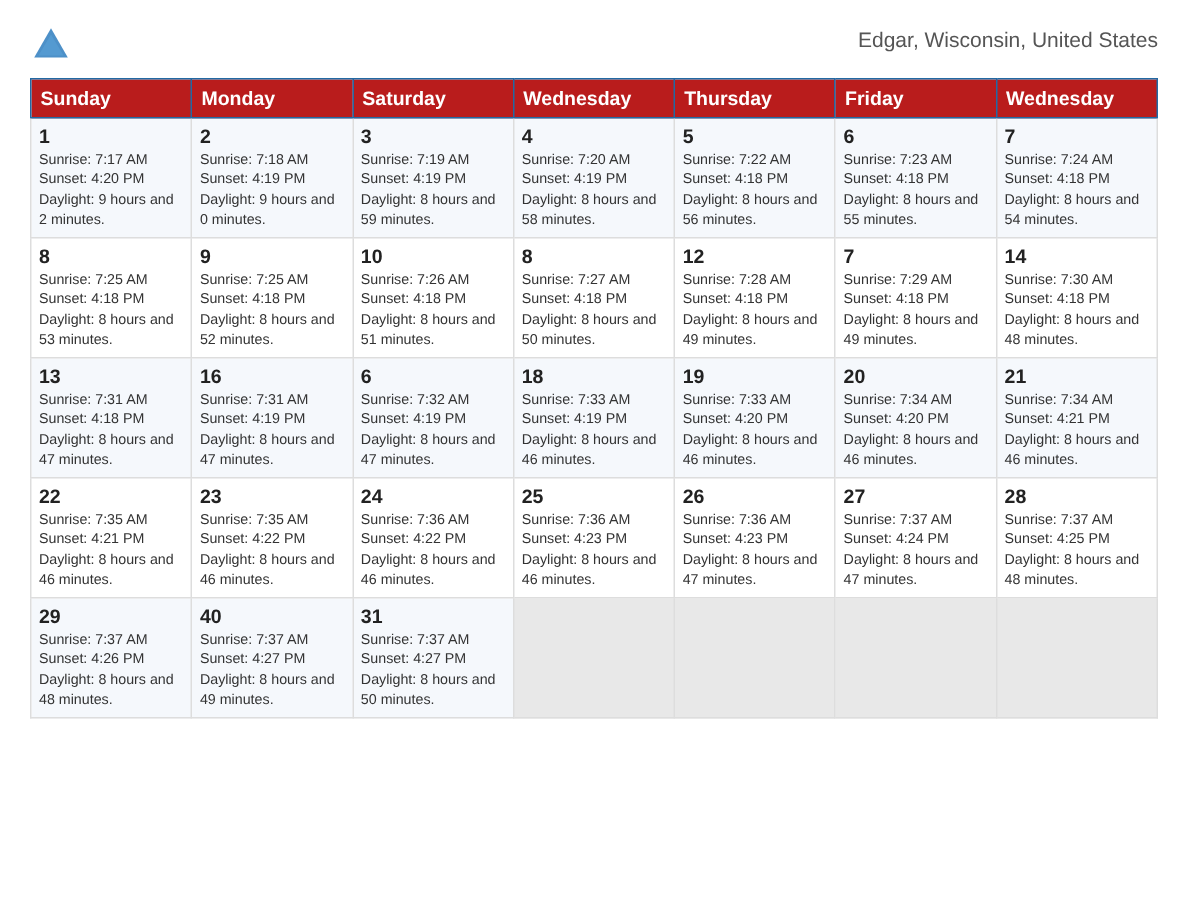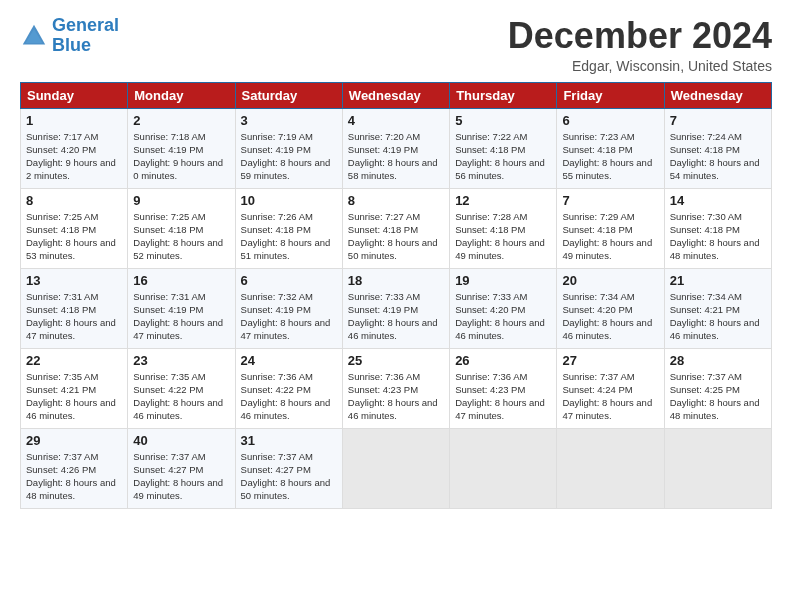--- a/index.html
+++ b/index.html
@@ -97,29 +97,22 @@
 </head>
 <body>
 
 <div class="container">
   <div class="header-row">
     <div class="logo">
       <svg class="logo-icon" viewBox="0 0 40 40" xmlns="http://www.w3.org/2000/svg">
         <polygon points="20,4 36,32 4,32" fill="#2e7dbe" opacity="0.85"></polygon>
         <polygon points="20,10 32,30 8,30" fill="#5ba3d9" opacity="0.5"></polygon>
       </svg>
-      <div>
-        <div class="logo-text">
-          <span>General</span><br>
-          <span style="color:#2e7dbe;">Blue</span>
-        </div>
-      </div>
     </div>
     <div class="title-block">
-      <div class="month-title">December 2024</div>
       <div class="location">Edgar, Wisconsin, United States</div>
     </div>
   </div>
 
   <table>
     <thead>
       <tr>
         <th>Sunday</th>
         <th>Monday</th>
         <th>Saturday</th>

